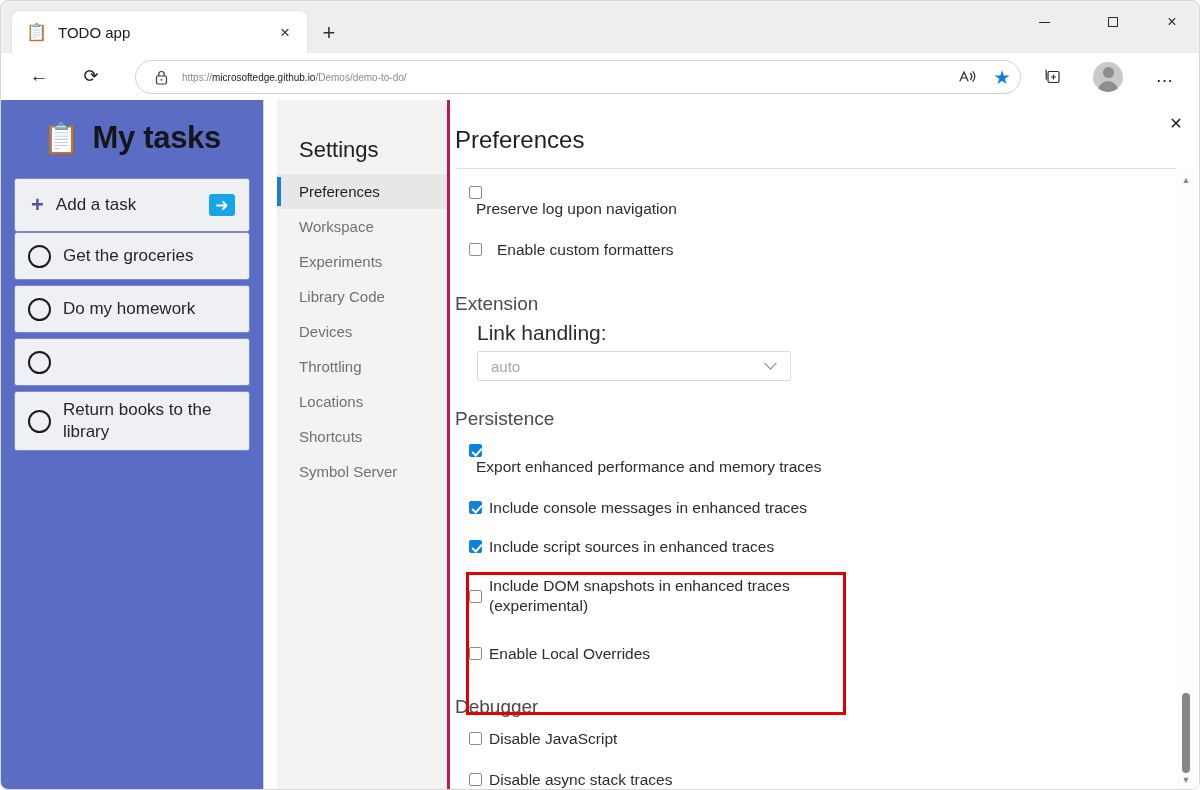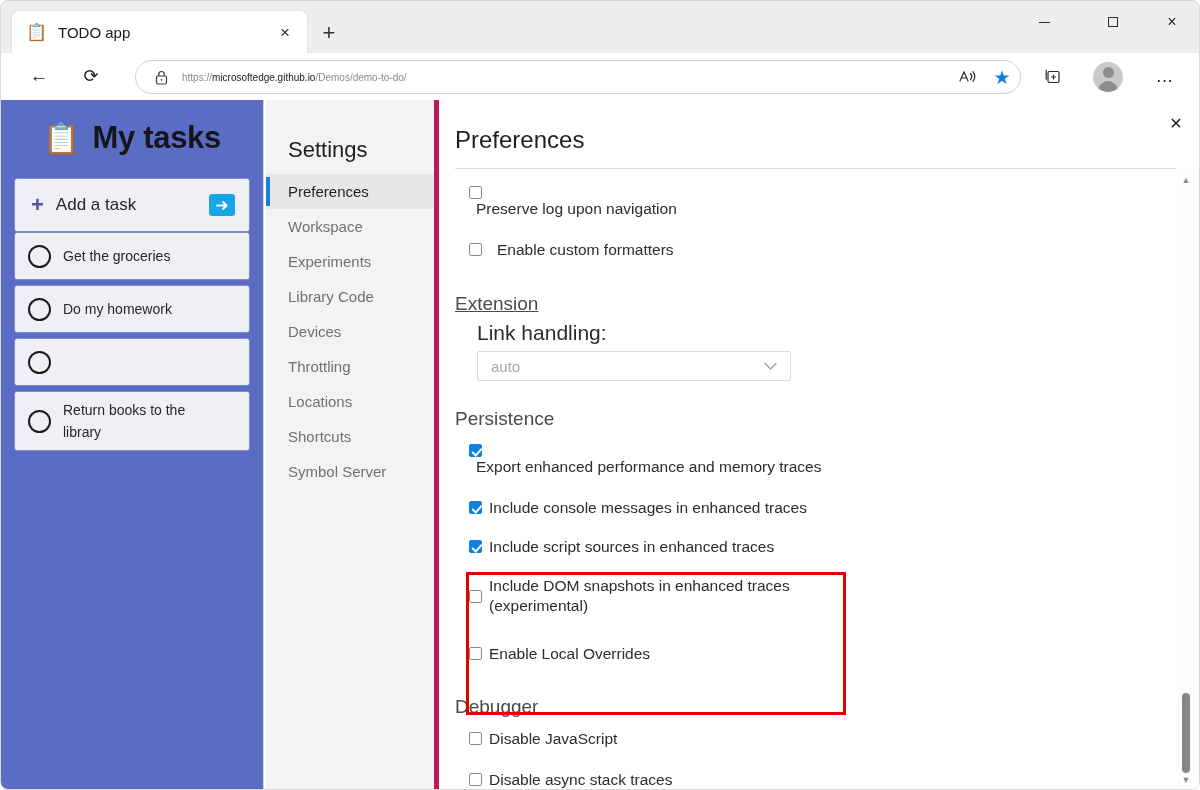--- a/index.html
+++ b/index.html
@@ -162,42 +162,42 @@
     padding: 7px 0;
   }
   .task-circle {
     width: 23px; height: 23px; min-width: 23px;
     margin-left: 13px;
     border: 2.5px solid #1c1c1c;
     border-radius: 50%;
   }
   .task-label {
     margin-left: 12px; margin-right: 10px;
-    font-size: 14px; color: #26262b; line-height: 22px;
+    font-size: 17px; color: #26262b; line-height: 22px;
   }
 
   
   #devtools {
     position: absolute; left: 262px; top: 0;
     width: 938px; height: 691px;
     background: #ffffff;
     border-left: 1px solid #d4d4d4;
   }
   #dt-close {
     position: absolute; right: 12px; top: 10px;
     width: 26px; height: 26px;
     display: flex; align-items: center; justify-content: center;
     font-size: 16px; color: #1f1f1f;
   }
 
   #settings-nav {
-    position: absolute; left: 2px; top: 0;
+    position: absolute; left: 13px; top: 0;
     width: 173px; height: 691px;
     background: #f3f3f3;
-    border-right: 5px solid #be185d;
+    border-right: 3px solid #be185d;
   }
   #settings-heading {
     font-size: 22px; color: #1f1f1f;
     margin: 37px 0 11px 22px;
   }
   .nav-item {
     position: relative;
     height: 35px;
     display: flex; align-items: center;
     padding-left: 22px;
@@ -451,21 +451,21 @@
 
           <div class="cb-row" style="margin-top:7px;flex-direction:column;">
             <span class="cbx"></span>
             <span class="cb-label">Preserve log upon navigation</span>
           </div>
           <div class="cb-row" style="margin-top:7px;gap:8px;">
             <span class="cbx"></span>
             <span class="cb-label">Enable custom formatters</span>
           </div>
 
-          <div class="group-title" style="margin-top:26px;text-decoration:underline;">Extension</div>
+          <div class="group-title" style="margin-top:26px;">Extension</div>
           <div class="field-label">Link handling:</div>
           <div id="link-select">
             <span id="link-select-value">auto</span>
             <span id="link-select-chev">
               <svg width="13" height="9" viewBox="0 0 13 9" fill="none">
                   <path d="M1 1.5 L6.5 7 L12 1.5" stroke="#9a9a9a" stroke-width="1.3" stroke-linecap="round" stroke-linejoin="round"></path>
                 </svg>
             </span>
           </div>
 

